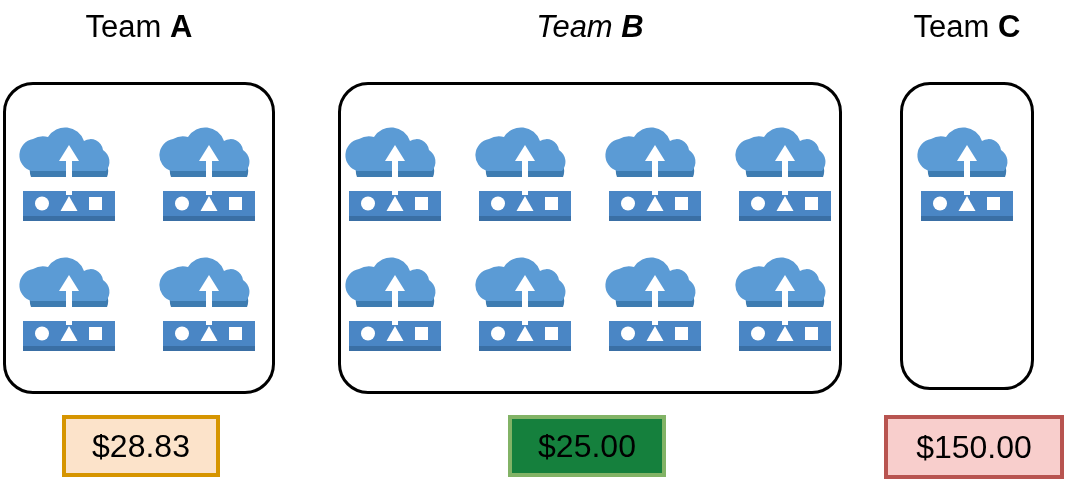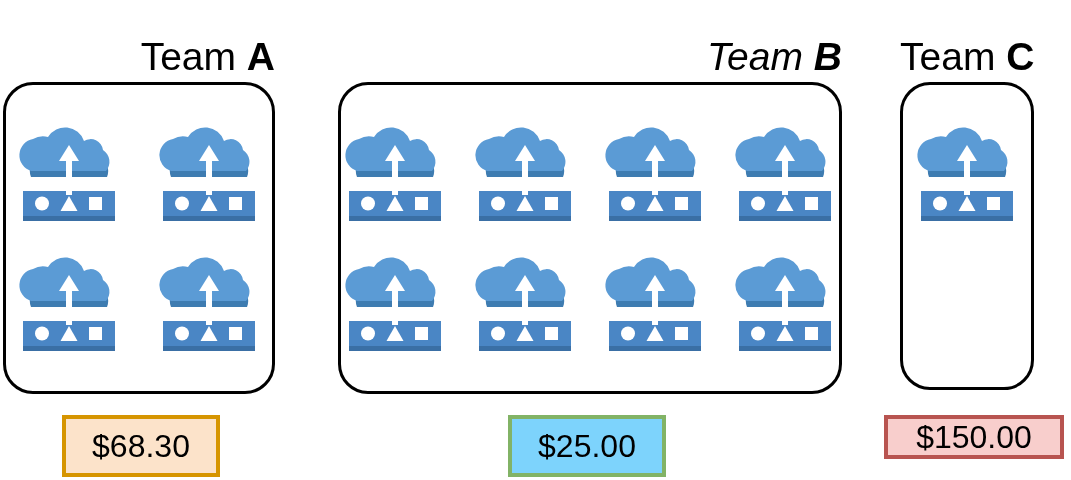--- a/index.html
+++ b/index.html
@@ -25,27 +25,26 @@
     position: absolute;
     top: 0;
     height: 480px;
   }
 
   .team-title {
     position: absolute;
     top: 8px;
     left: 0;
     width: 100%;
-    text-align: right;
-    font-size: 39px;
+    text-align: center;
+    font-size: 31px;
     line-height: 38px;
     color: #000000;
     font-weight: 400;
     white-space: nowrap;
-    margin-top: 30px;
   }
   .team-title .team-letter {
     font-weight: 700;
   }
 
   
   .team-box {
     position: absolute;
     left: 0;
     top: 82px;
@@ -181,21 +180,21 @@
     <path d="M54 32 L64 48 L44 48 Z" fill="#ffffff"></path>
 
     <circle cx="27" cy="90.5" r="7" fill="#ffffff"></circle>
     <path d="M54 83 L62.5 98 L45.5 98 Z" fill="#ffffff"></path>
     <rect x="74" y="84" width="13" height="13" fill="#ffffff"></rect>
   </svg>
           </div>
         </div>
       </div>
     </div>
-    <div class="price-box" style="left: 62px; top: 415px; width: 158px; height: 62px; border-color: rgb(214, 149, 0); background: rgb(252, 227, 202); color: rgb(0, 0, 0);">$68.30</div>
+    <div class="price-box" style="left: 62px; top: 415px; width: 158px; height: 62px; border-color: rgb(214, 149, 0); background: rgb(252, 227, 202); color: rgb(0, 0, 0);">$28.83</div>
     <div class="team" style="left: 338px; width: 504px; font-style: italic;">
       <div class="team-title"><span>Team </span><span class="team-letter">B</span></div>
       <div class="team-box" style="height: 312px; border-color: rgb(0, 0, 0); background: rgb(255, 255, 255); border-radius: 30px;">
         <div class="icon-grid" style="grid-template-columns: repeat(4, auto); gap: 18px 22px; padding-top: 28px; height: 100%;">
           <div>
   <svg class="cloud-icon" viewBox="0 0 108 112" xmlns="http://www.w3.org/2000/svg">
 
     <path d="M16 52 h76 a16 16 0 0 1 0 12 H16 a16 16 0 0 1 0 -12 z" fill="#3E7CB1"></path>
 
     <path d="M33 24 a20 20 0 0 1 36 4 a12.5 12.5 0 0 1 19 9
@@ -373,21 +372,21 @@
     <path d="M54 32 L64 48 L44 48 Z" fill="#ffffff"></path>
 
     <circle cx="27" cy="90.5" r="7" fill="#ffffff"></circle>
     <path d="M54 83 L62.5 98 L45.5 98 Z" fill="#ffffff"></path>
     <rect x="74" y="84" width="13" height="13" fill="#ffffff"></rect>
   </svg>
           </div>
         </div>
       </div>
     </div>
-    <div class="price-box" style="left: 508px; top: 415px; width: 158px; height: 62px; border-color: rgb(130, 179, 102); background: #7dd3fc; color: rgb(0, 0, 0);">$25.00</div>
+    <div class="price-box" style="left: 508px; top: 415px; width: 158px; height: 62px; border-color: rgb(130, 179, 102); background: #15803d; color: rgb(0, 0, 0);">$25.00</div>
     <div class="team" style="left: 900px; width: 134px;">
       <div class="team-title"><span>Team </span><span class="team-letter">C</span></div>
       <div class="team-box" style="height: 308px; border-color: rgb(0, 0, 0); background: rgb(255, 255, 255); border-radius: 30px;">
         <div class="icon-grid" style="grid-template-columns: repeat(1, auto); gap: 0px; padding-top: 28px; height: 100%;">
           <div>
   <svg class="cloud-icon" viewBox="0 0 108 112" xmlns="http://www.w3.org/2000/svg">
 
     <path d="M16 52 h76 a16 16 0 0 1 0 12 H16 a16 16 0 0 1 0 -12 z" fill="#3E7CB1"></path>
 
     <path d="M33 24 a20 20 0 0 1 36 4 a12.5 12.5 0 0 1 19 9
@@ -404,14 +403,14 @@
     <path d="M54 32 L64 48 L44 48 Z" fill="#ffffff"></path>
 
     <circle cx="27" cy="90.5" r="7" fill="#ffffff"></circle>
     <path d="M54 83 L62.5 98 L45.5 98 Z" fill="#ffffff"></path>
     <rect x="74" y="84" width="13" height="13" fill="#ffffff"></rect>
   </svg>
           </div>
         </div>
       </div>
     </div>
-    <div class="price-box" style="left: 884px; top: 415px; width: 180px; height: 44px; border-color: rgb(184, 84, 80); background: rgb(248, 206, 204); color: rgb(0, 0, 0);">$150.00</div>
+    <div class="price-box" style="left: 884px; top: 415px; width: 180px; height: 64px; border-color: rgb(184, 84, 80); background: rgb(248, 206, 204); color: rgb(0, 0, 0);">$150.00</div>
   </div>
 
 </body></html>

